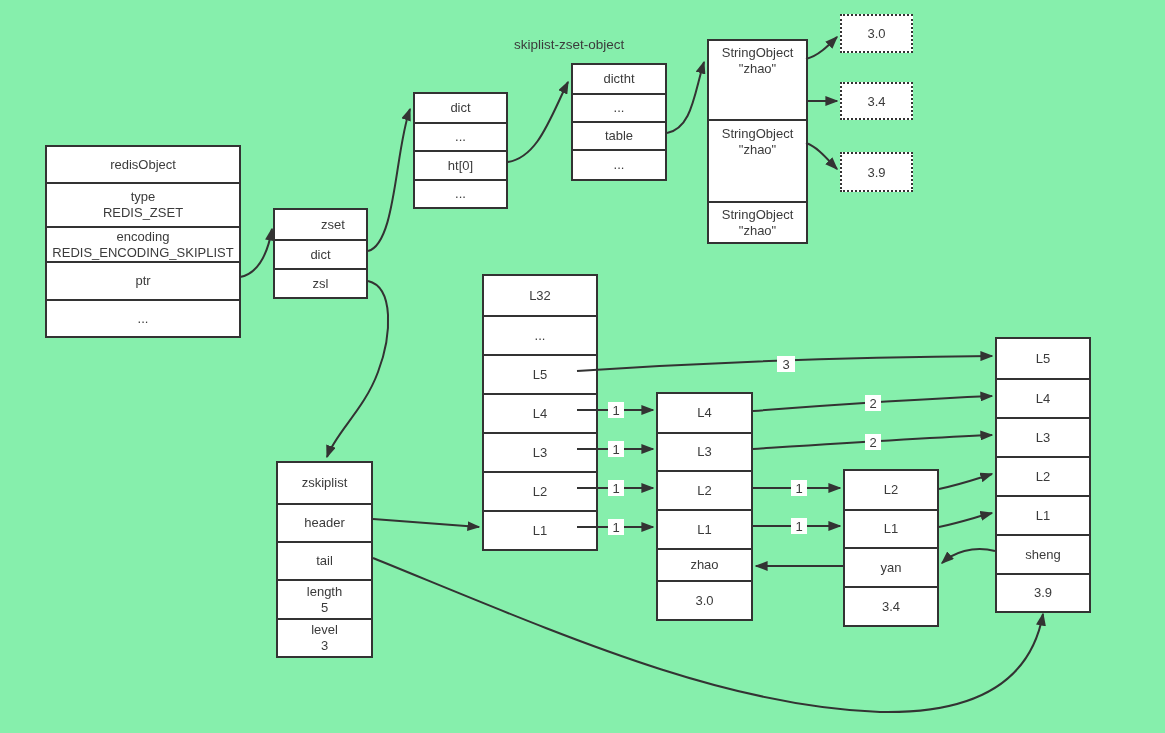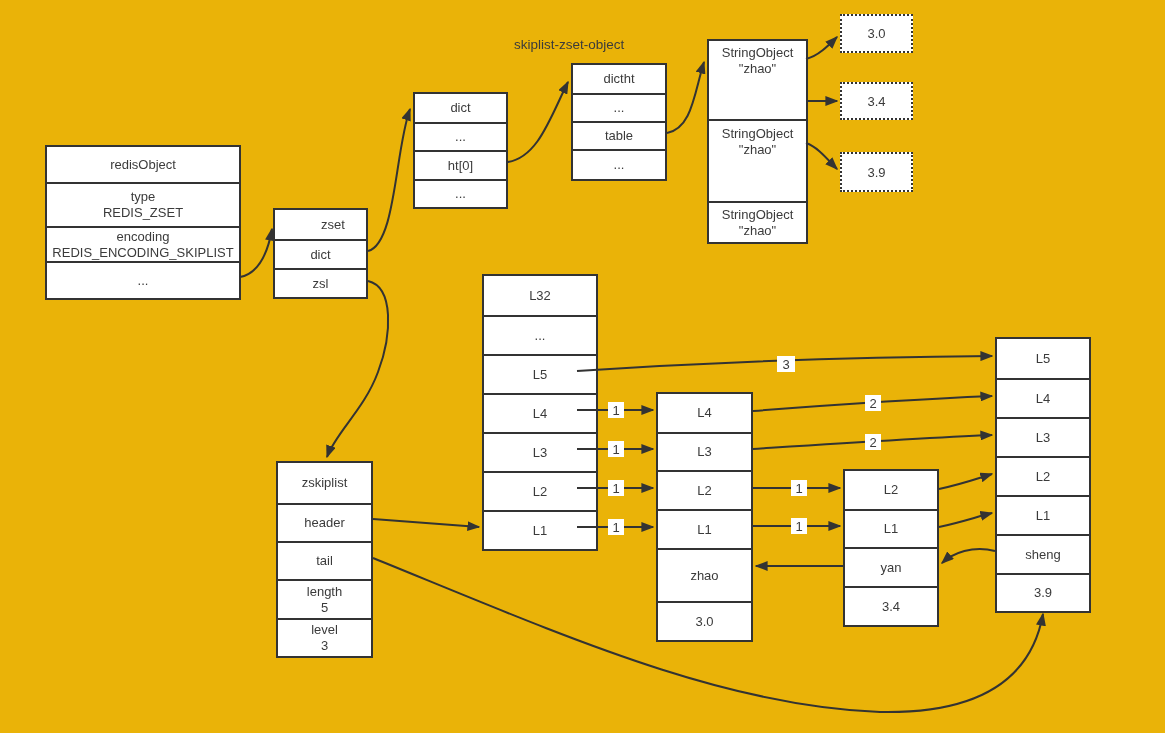--- a/index.html
+++ b/index.html
@@ -1,21 +1,21 @@
 <!DOCTYPE html>
 <html><head>
 <meta charset="utf-8">
 <style>
   :root{
     --line:#333333;
     --text:#3b3b3b;
   }
   html,body{margin:0;padding:0;background:#ffffff;}
   #stage{
-    position:relative;width:1165px;height:733px;background:#eab308;overflow:hidden;
+    position:relative;width:1165px;height:733px;background:#86efac;overflow:hidden;
     font-family:"Liberation Sans", sans-serif;color:var(--text);
   }
   .box{
     position:absolute;border:2px solid var(--line);background:#ffffff;
     box-sizing:border-box;display:flex;flex-direction:column;
   }
   .cell{
     box-sizing:border-box;display:flex;flex-direction:column;justify-content:center;align-items:center;
     border-top:2px solid var(--line);font-size:13px;line-height:16px;text-align:center;
     white-space:nowrap;overflow:hidden;
@@ -44,20 +44,23 @@
     <div class="cell" style="height:35px;">
         <span>redisObject</span>
       </div>
     <div class="cell" style="height:44px;">
         <span>type</span>
         <span>REDIS_ZSET</span>
       </div>
     <div class="cell" style="height:35px;">
         <span>encoding</span>
         <span>REDIS_ENCODING_SKIPLIST</span>
+      </div>
+    <div class="cell" style="height:38px;">
+        <span>ptr</span>
       </div>
     <div class="cell" style="height:37px;">
         <span>...</span>
       </div>
   </div>
 
   <div class="box" style="left:273px;top:208px;width:95px;">
     <div class="cell" style="height:29px;padding-left:25px;">
         <span>zset</span>
       </div>
@@ -174,21 +177,21 @@
       </div>
     <div class="cell" style="height:38px;">
         <span>L3</span>
       </div>
     <div class="cell" style="height:39px;">
         <span>L2</span>
       </div>
     <div class="cell" style="height:39px;">
         <span>L1</span>
       </div>
-    <div class="cell" style="height:53px;">
+    <div class="cell" style="height:32px;">
         <span>zhao</span>
       </div>
     <div class="cell" style="height:39px;">
         <span>3.0</span>
       </div>
   </div>
 
   <div class="box" style="left:843px;top:469px;width:96px;">
     <div class="cell" style="height:38px;">
         <span>L2</span>

